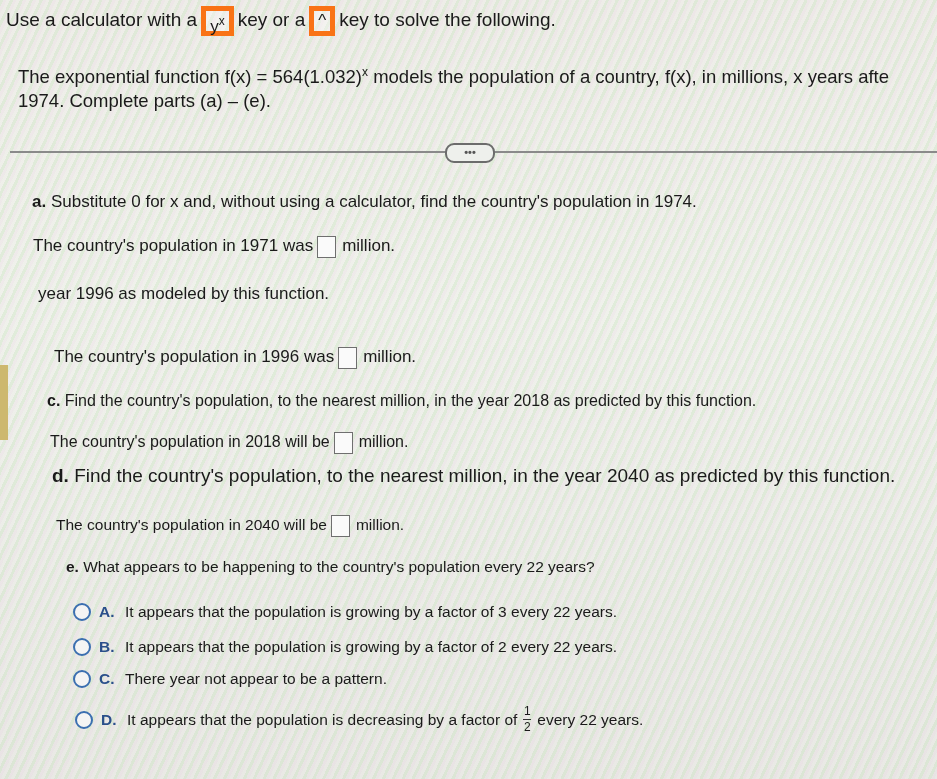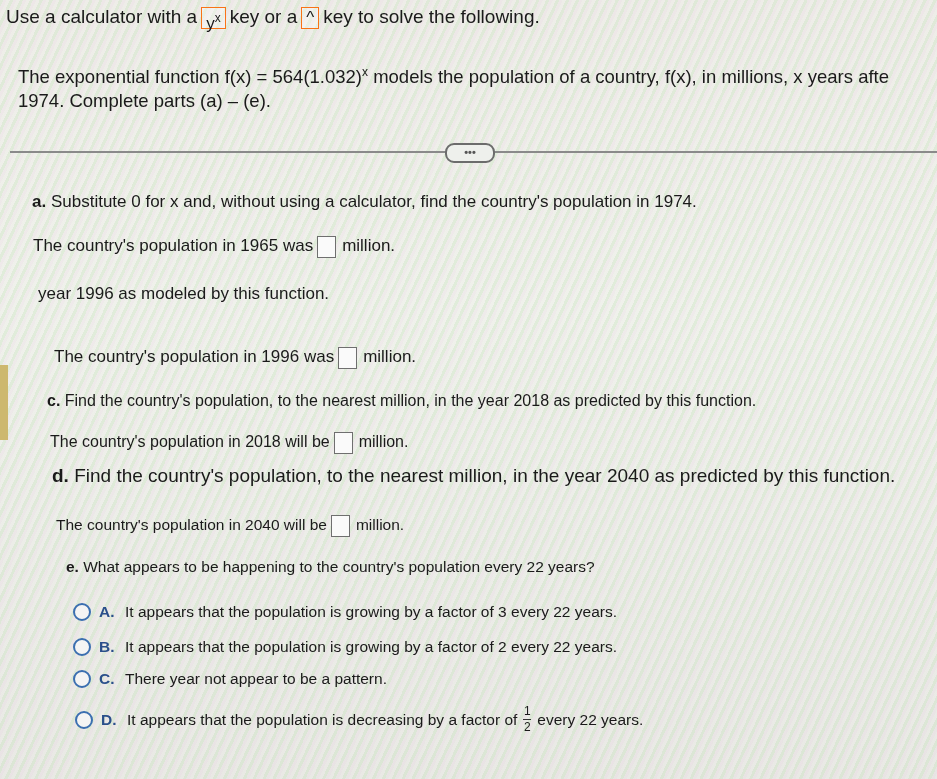--- a/index.html
+++ b/index.html
@@ -6,21 +6,21 @@
   body {
     width: 937px; height: 779px; overflow: hidden; position: relative;
     font-family: "Liberation Sans", sans-serif; color: #1a1a1a;
     background:
       repeating-linear-gradient(115deg, rgba(200,230,190,0.35) 0 3px, rgba(240,220,235,0.25) 3px 6px, rgba(245,245,240,0.2) 6px 9px),
       linear-gradient(180deg, #ecebe6 0%, #eef0ea 40%, #e6e6e2 100%);
   }
   .abs { position: absolute; white-space: nowrap; }
   .top1 { left: 6px; top: 6px; font-size: 19px; }
   .keybox {
-    display: inline-block; border: 1px solid #f97316; padding: 0 4px; margin: 0 4px;
+    display: inline-block; border: 5px solid #f97316; padding: 0 4px; margin: 0 4px;
     height: 20px; line-height: 20px; font-size: 17px; vertical-align: middle; background: rgba(255,255,255,0.3);
   }
   .keybox sup { font-size: 12px; }
   .intro { left: 18px; top: 60px; font-size: 18.5px; line-height: 24px; }
   .intro sup { font-size: 12px; }
   .divider { left: 10px; top: 151px; width: 927px; height: 2px; background: #8a8a8a; }
   .more-btn {
     left: 445px; top: 143px; width: 46px; height: 16px; border: 2px solid #6c6c6c; border-radius: 9px;
     background: #eef0ec; font-size: 11px; text-align: center; line-height: 14px; font-weight: bold; color: #555;
   }
@@ -51,21 +51,21 @@
 </div>
 
 <div class="abs divider"></div>
 <div class="abs more-btn">•••</div>
 <div class="abs leftbar"></div>
 
 <div class="abs q" style="left:32px; top:192px;">
   <b>a.</b><span> Substitute 0 for x and, without using a calculator, find the country's population in 1974.</span>
 </div>
 <div class="abs ans" style="left:33px; top:236px;">
-  <span>The country's population in 1965 was</span><span class="inbox"></span><span>million.</span>
+  <span>The country's population in 1971 was</span><span class="inbox"></span><span>million.</span>
 </div>
 
 <div class="abs q" style="left:38px; top:283px; line-height:22px;">
   <div>year 1996 as modeled by this function.</div>
 </div>
 <div class="abs ans" style="left:54px; top:347px;">
   <span>The country's population in 1996 was</span><span class="inbox"></span><span>million.</span>
 </div>
 
 <div class="abs q" style="left:47px; top:392px; font-size:16px;">

